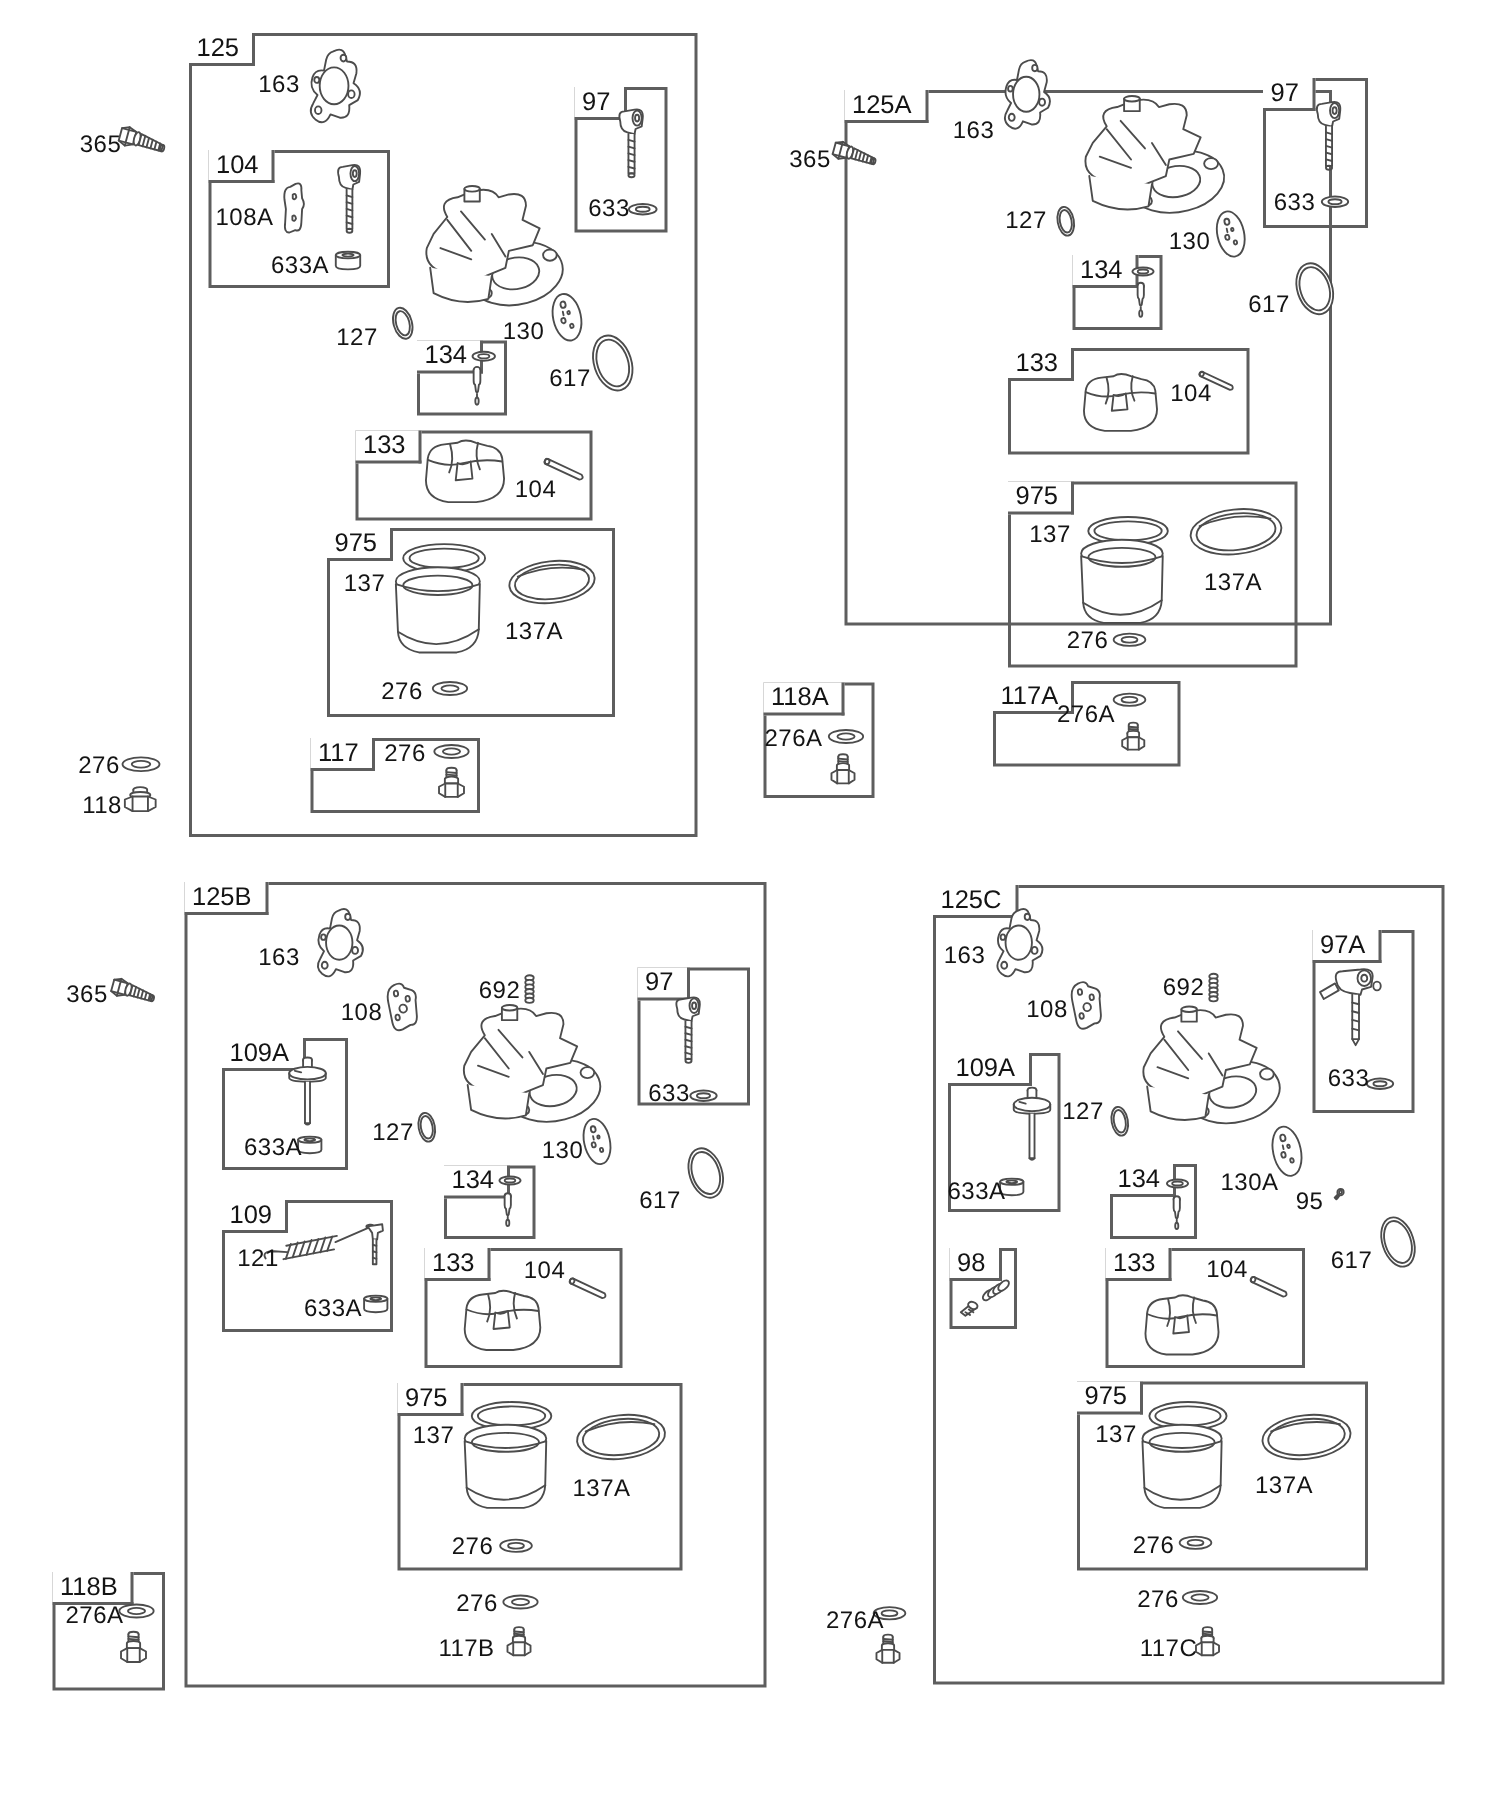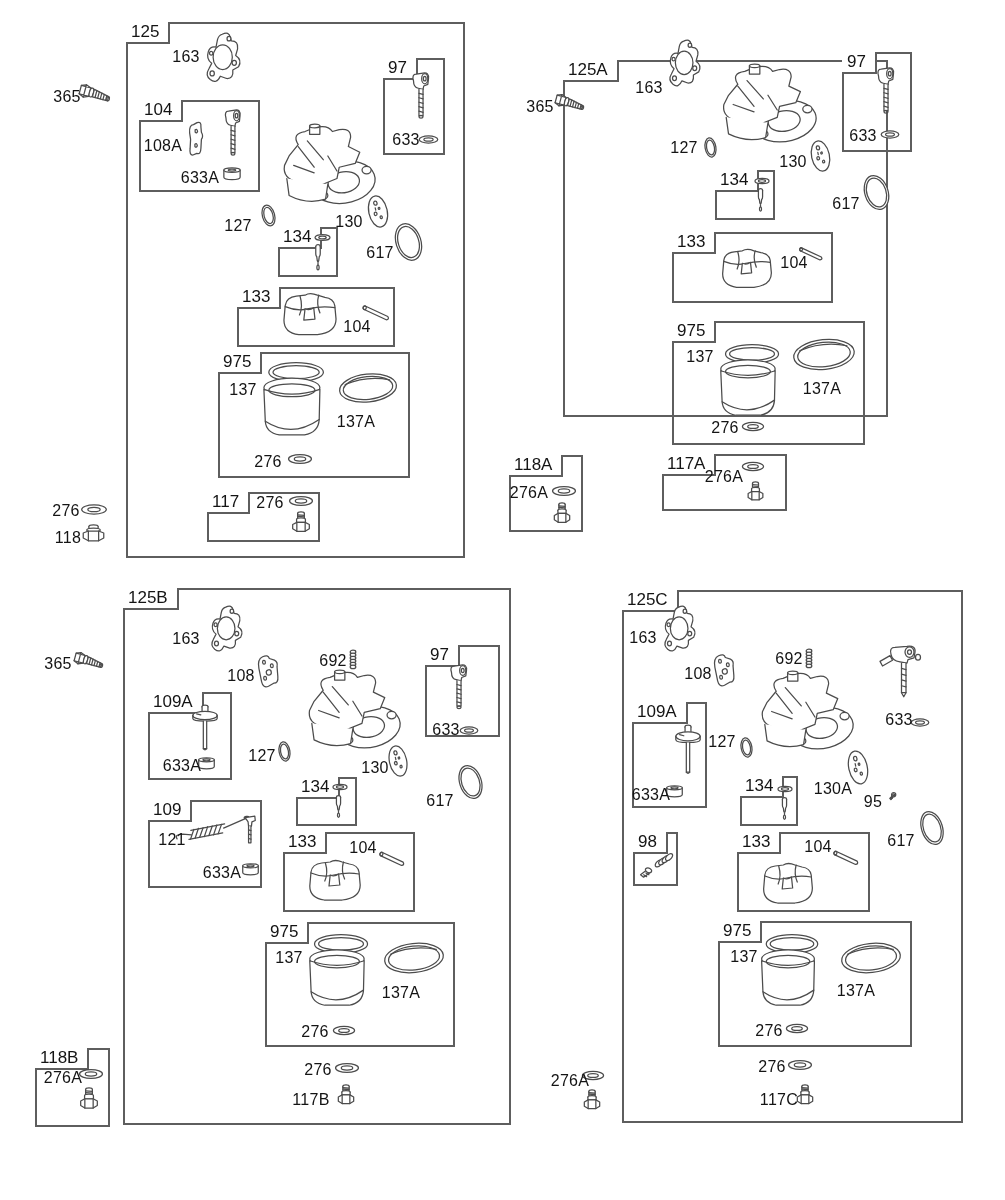--- a/index.html
+++ b/index.html
@@ -78,20 +78,23 @@
     </div>
     <div class="box" style="left: 265px; top: 922px; width: 190px; height: 125px;">
       <div class="box-tab"><span>975</span></div>
     </div>
     <div class="box" style="left: 35px; top: 1048px; width: 75px; height: 79px;">
       <div class="box-tab"><span>118B</span></div>
     </div>
     <div class="box" style="left: 622px; top: 590px; width: 341px; height: 533px;">
       <div class="box-tab"><span>125C</span></div>
     </div>
+    <div class="box" style="left: 875px; top: 620px; width: 68px; height: 122px;">
+      <div class="box-tab"><span>97A</span></div>
+    </div>
     <div class="box" style="left: 632px; top: 702px; width: 75px; height: 106px;">
       <div class="box-tab"><span>109A</span></div>
     </div>
     <div class="box" style="left: 740px; top: 776px; width: 58px; height: 50px;">
       <div class="box-tab"><span>134</span></div>
     </div>
     <div class="box" style="left: 633px; top: 832px; width: 45px; height: 54px;">
       <div class="box-tab"><span>98</span></div>
     </div>
     <div class="box" style="left: 737px; top: 832px; width: 133px; height: 80px;">

